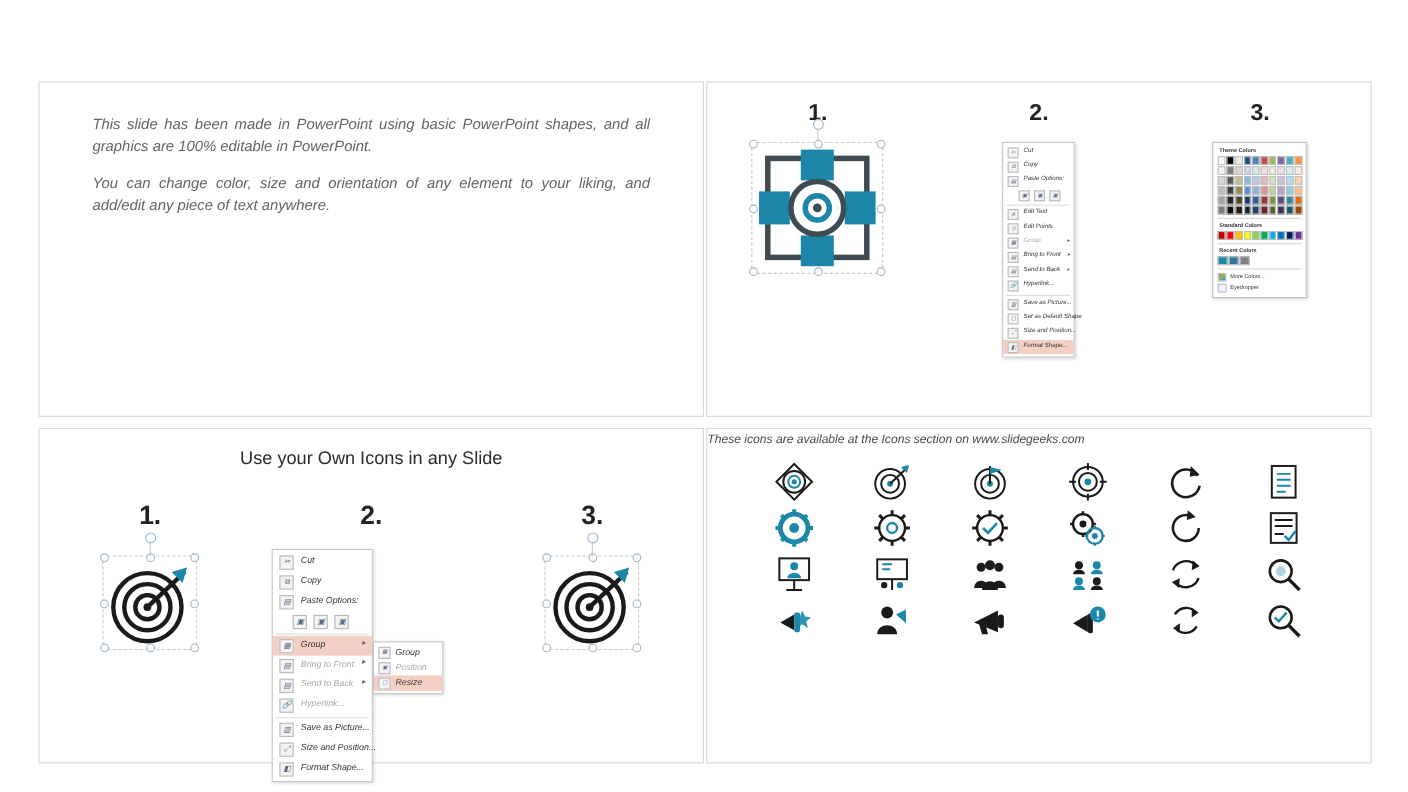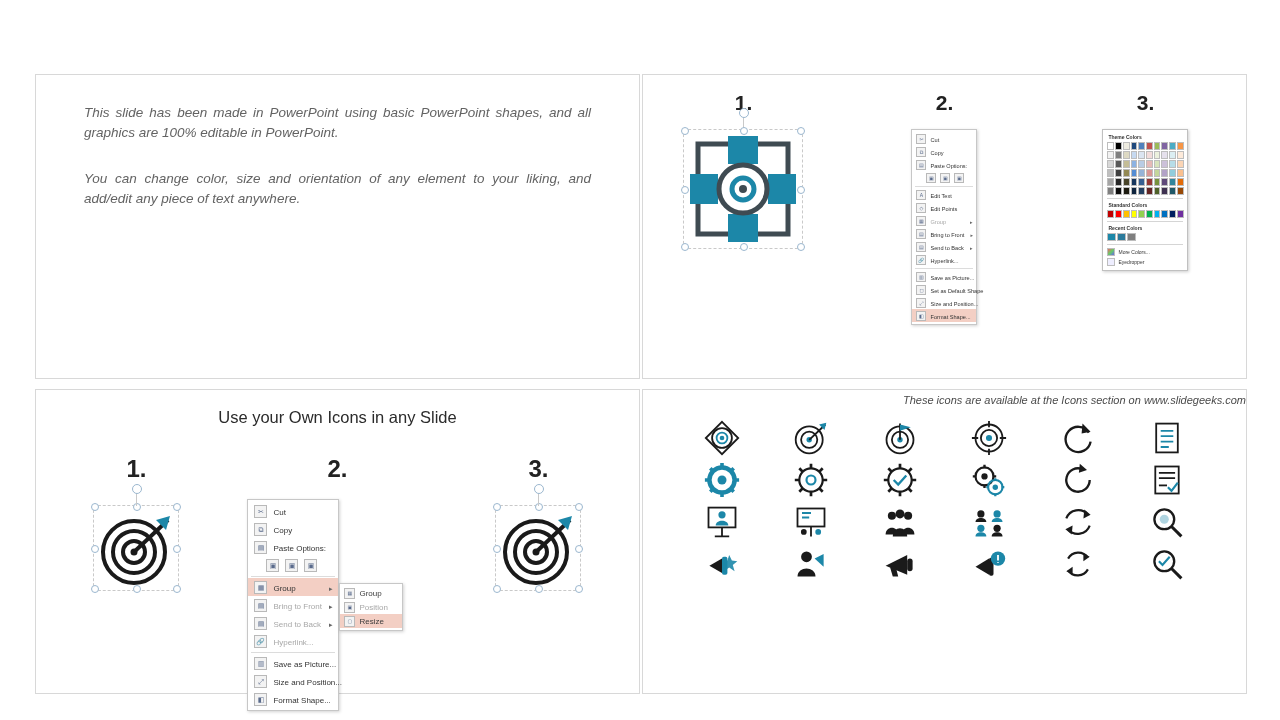--- a/index.html
+++ b/index.html
@@ -47,37 +47,37 @@
     position: relative;
     background: #fff;
   }
   .panel-title {
     text-align: center;
     font-size: 16.5px;
     color: #2b2b2b;
     margin-top: 18px;
   }
   .panel-sub {
-    text-align: right;
+    text-align: left;
     font-size: 11px;
     font-style: italic;
     color: #4a4a4a;
     margin-top: 4px;
   }
   
   .para {
     font-size: 13.5px;
     font-style: italic;
     color: #636363;
     line-height: 20px;
     text-align: justify;
     margin: 0 48px;
   }
   .para.first { margin-top: 28px; }
-  .para.second { margin-top: 26px; }
+  .para.second { margin-top: 14px; }
 
   
   .steps {
     display: flex;
     justify-content: space-around;
     align-items: flex-start;
     margin-top: 16px;
   }
   .step {
     width: 33%;
@@ -141,24 +141,25 @@
     border: 1px solid #c7c7c7;
     box-shadow: 1px 1px 3px rgba(0,0,0,0.18);
     font-size: 5.6px;
     color: #333;
     padding: 2px 0;
     box-sizing: border-box;
   }
   .ctxmenu.big { font-size: 8px; }
   .ctx-item {
     display: flex;
-    align-items: flex-end;
+    align-items: flex-start;
     padding: 1.5px 4px;
     white-space: nowrap;
     line-height: 1.25;
+    font-style: italic;
   }
   .ctxmenu.big .ctx-item { padding: 2.5px 6px; }
   .ctx-item .ico {
     width: 8px;
     height: 8px;
     margin-right: 4px;
     display: inline-block;
     flex: 0 0 auto;
     border: 0.5px solid #b9b9b9;
     background: #f3f3f3;

